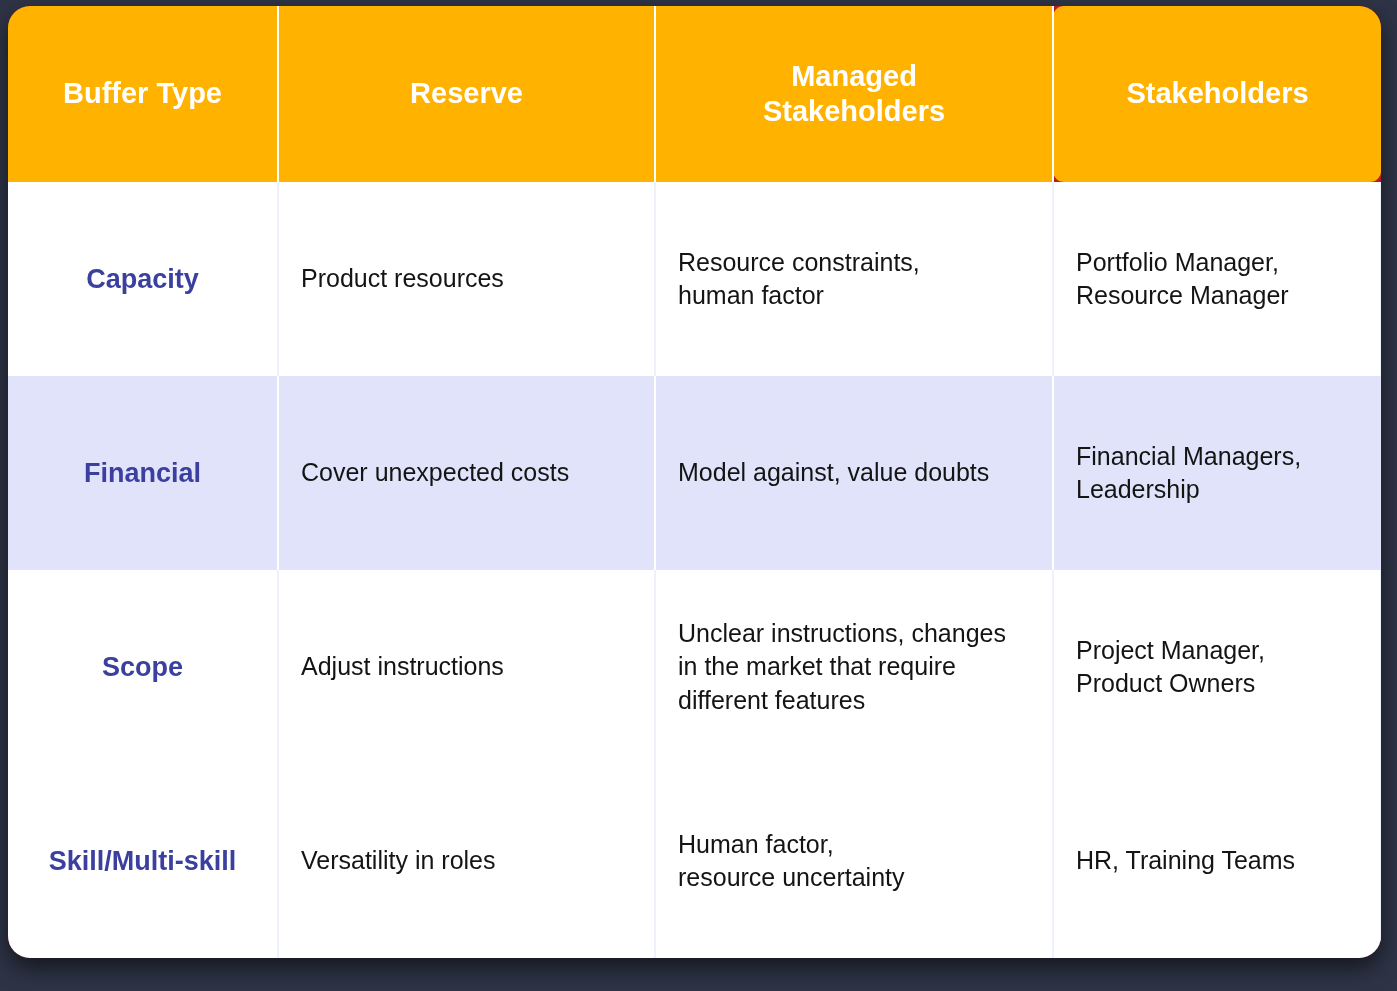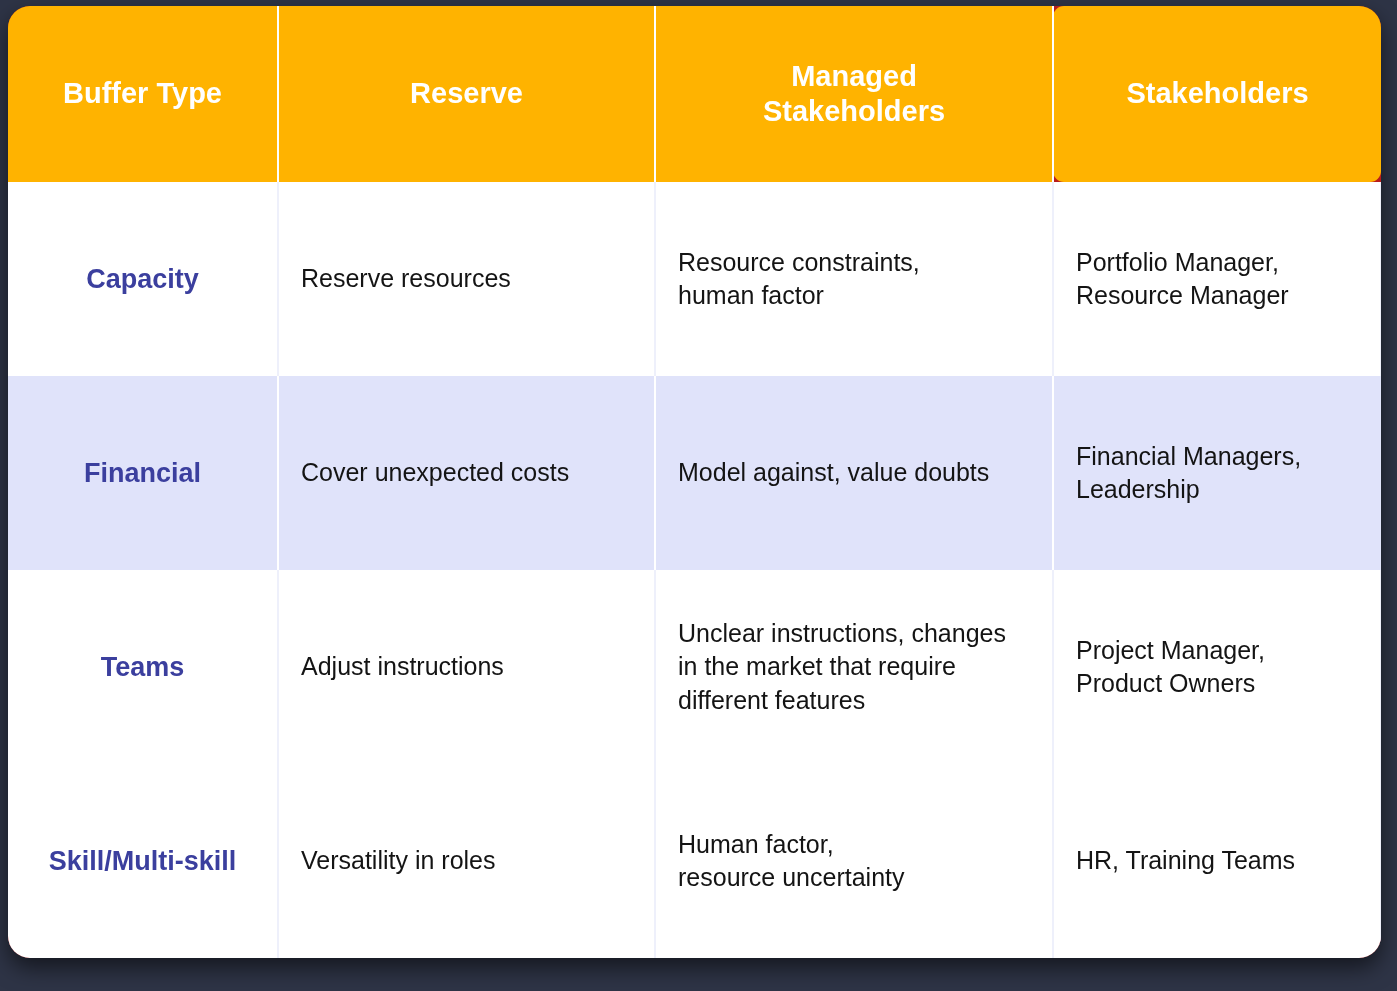--- a/index.html
+++ b/index.html
@@ -129,21 +129,21 @@
               <span class="multiline">Stakeholders</span>
             </th>
         </tr>
       </thead>
       <tbody>
         <tr class="row-plain">
           <td class="cell-type">
               <span class="multiline">Capacity</span>
             </td>
           <td class="cell-purpose">
-              <span class="multiline">Reserve resources</span>
+              <span class="multiline">Product resources</span>
             </td>
           <td class="cell-uncert">
               <span class="multiline">Resource constraints,
 human factor</span>
             </td>
           <td class="cell-stake">
               <span class="multiline">Portfolio Manager,
 Resource Manager</span>
             </td>
         </tr>
@@ -157,21 +157,21 @@
           <td class="cell-uncert">
               <span class="multiline">Model against, value doubts</span>
             </td>
           <td class="cell-stake">
               <span class="multiline">Financial Managers,
 Leadership</span>
             </td>
         </tr>
         <tr class="row-plain">
           <td class="cell-type">
-              <span class="multiline">Teams</span>
+              <span class="multiline">Scope</span>
             </td>
           <td class="cell-purpose">
               <span class="multiline">Adjust instructions</span>
             </td>
           <td class="cell-uncert">
               <span class="multiline">Unclear instructions, changes
 in the market that require
 different features</span>
             </td>
           <td class="cell-stake">

